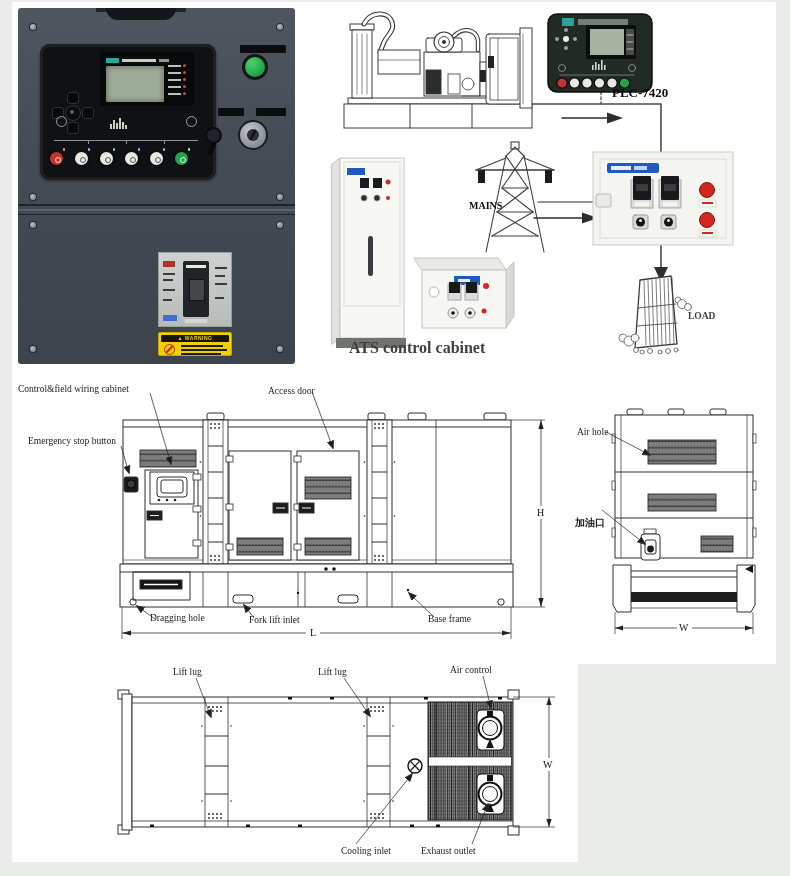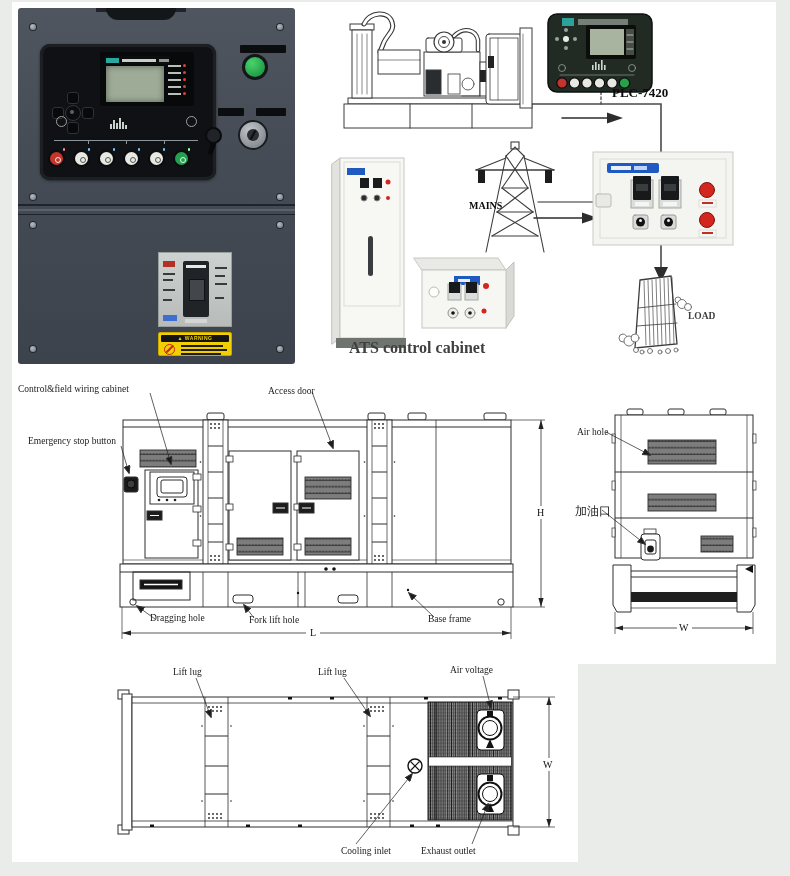--- a/index.html
+++ b/index.html
@@ -768,21 +768,21 @@
       <path d="M356,468 L412,398" marker-end="url(#mA)"></path>
       <path d="M472,468 L488,428" marker-end="url(#mA)"></path>
     </g>
   </g>
 </svg>
 
 <div class="lbl" style="left:18px;top:384px;">Control&amp;field wiring cabinet</div>
 <div class="lbl" style="left:28px;top:436px;">Emergency stop button</div>
 <div class="lbl" style="left:268px;top:386px;">Access door</div>
 <div class="lbl" style="left:150px;top:613px;">Dragging hole</div>
-<div class="lbl" style="left:249px;top:615px;">Fork lift hole</div>
+<div class="lbl" style="left:249px;top:615px;">Fork lift inlet</div>
 <div class="lbl" style="left:428px;top:614px;">Base frame</div>
 <div class="lbl" style="left:577px;top:427px;">Air hole</div>
-<div class="lbl" style="left:575px;top:503px;font-size:12px;">加油口</div>
+<div class="lbl" style="left:575px;top:516px;font-size:10px;font-weight:bold;">加油口</div>
 <div class="lbl" style="left:173px;top:667px;">Lift lug</div>
 <div class="lbl" style="left:318px;top:667px;">Lift lug</div>
-<div class="lbl" style="left:450px;top:665px;">Air voltage</div>
+<div class="lbl" style="left:450px;top:665px;">Air control</div>
 <div class="lbl" style="left:341px;top:846px;">Cooling inlet</div>
 <div class="lbl" style="left:421px;top:846px;">Exhaust outlet</div>
 
 </body></html>

